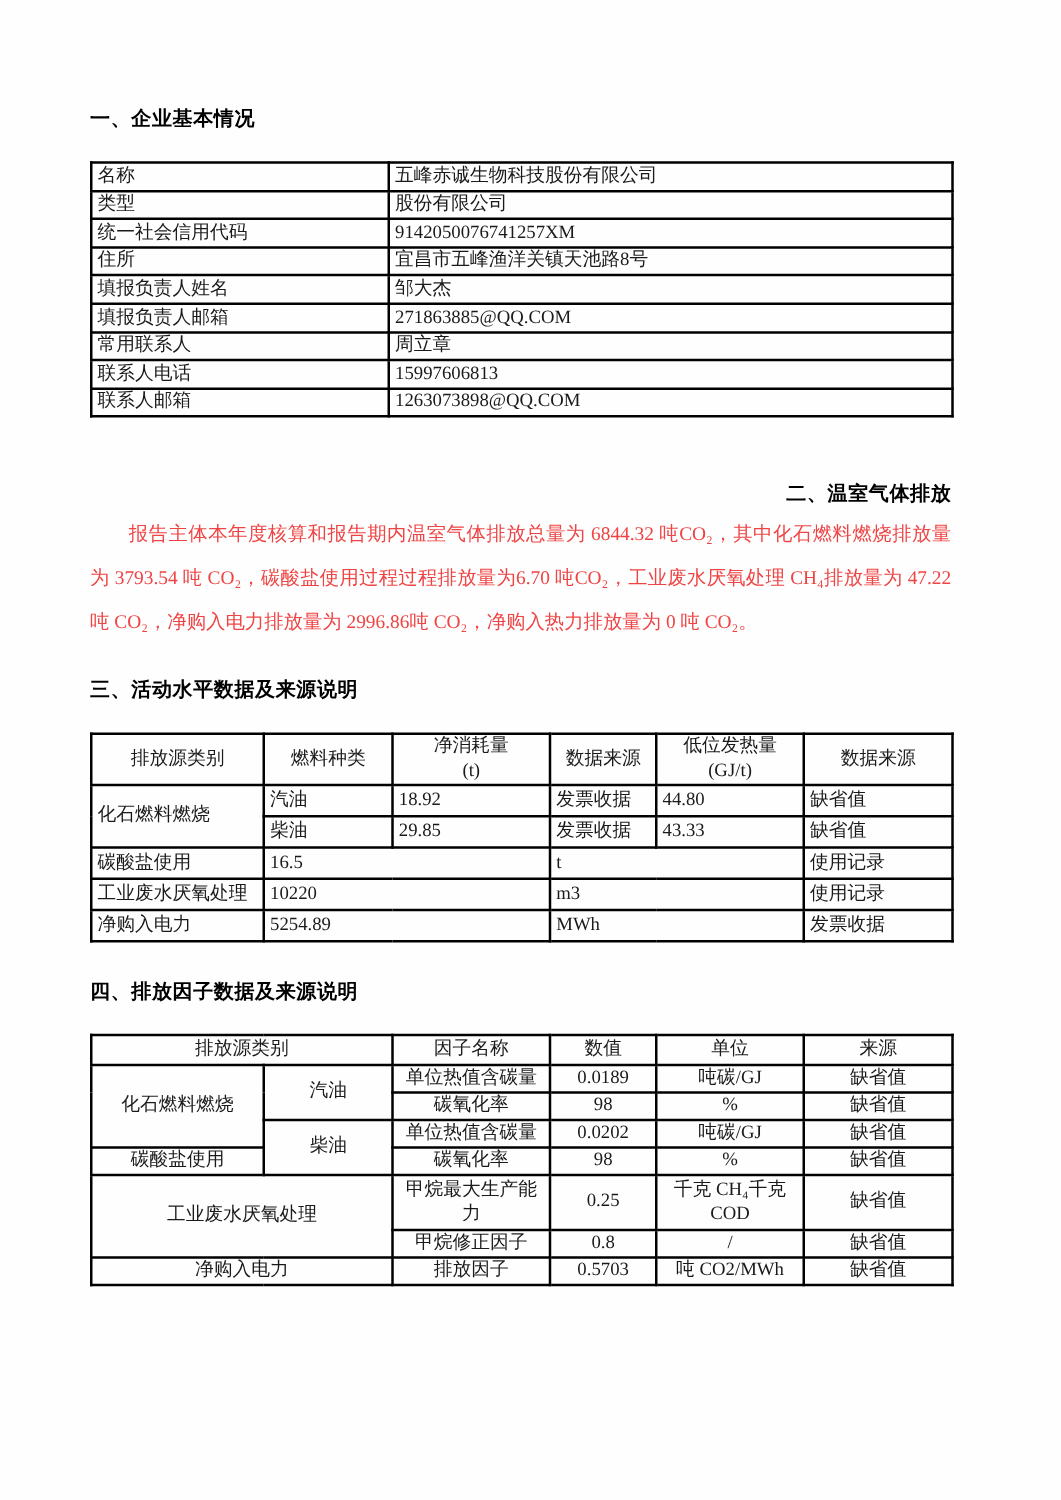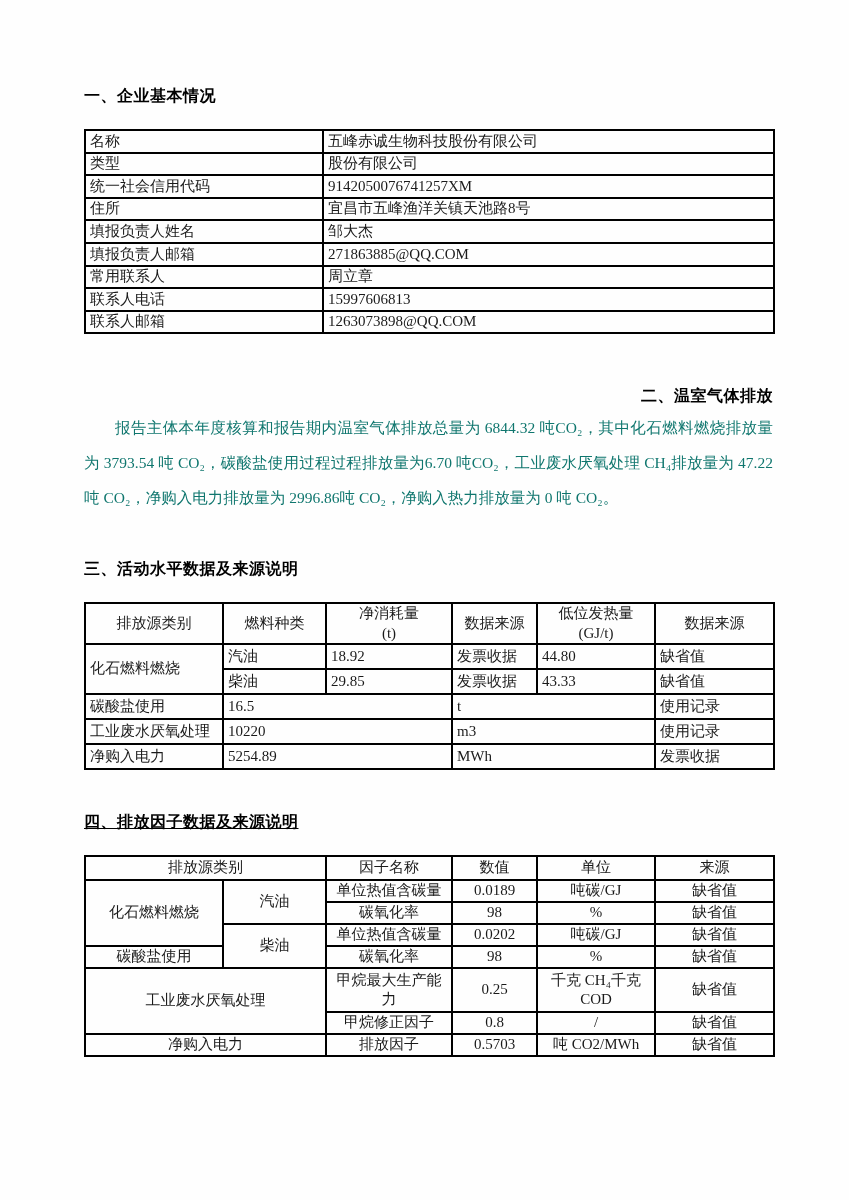--- a/index.html
+++ b/index.html
@@ -2,32 +2,32 @@
 <html><head>
 <meta charset="utf-8">
 <style>
   * { box-sizing: border-box; }
   html, body { margin: 0; padding: 0; background: #ffffff; }
   .page {
     width: 849px; height: 1200px; position: relative; overflow: hidden;
     background: #fefefe; color: #1a1a1a;
     font-family: "Liberation Serif", "DejaVu Serif", serif;
   }
-  .content { position: absolute; left: 84px; top: 0; width: 689px; }
+  .content { position: absolute; left: 72px; top: 0; width: 689px; }
   .sec-heading {
     font-size: 16px; font-weight: 700; color: #000;
     letter-spacing: 0.5px; line-height: 19px;
   }
   .mt-h1 { margin-top: 86px; }
   .mt-h2 { margin-top: 52px; text-align: right; }
-  .mt-h3 { margin-top: 44px; }
-  .mt-h4 { margin-top: 42px; text-decoration: underline; }
+  .mt-h3 { margin-top: 28px; }
+  .mt-h4 { margin-top: 30px; }
   .para {
     margin-top: 6px; font-size: 15.5px; line-height: 34.6px;
-    text-align: justify; text-indent: 31px; color: #0f766e;
+    text-align: justify; text-indent: 31px; color: #ef4444;
   }
   table {
     border-collapse: collapse; table-layout: fixed; width: 689px;
     margin-top: 24px;
   }
   td, th {
     border: 2px solid #000; font-size: 15px; font-weight: 400;
     padding: 0 4px; vertical-align: middle; color: #1a1a1a; overflow: hidden;
     line-height: 1.3;
   }

